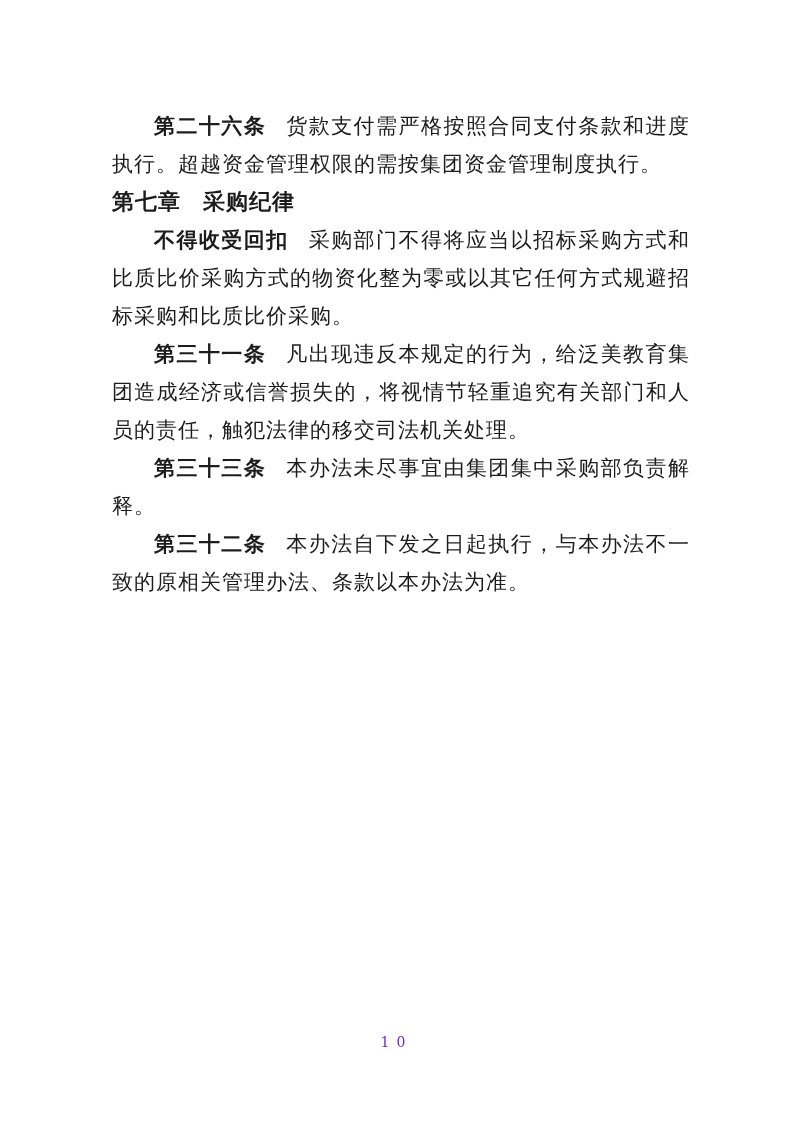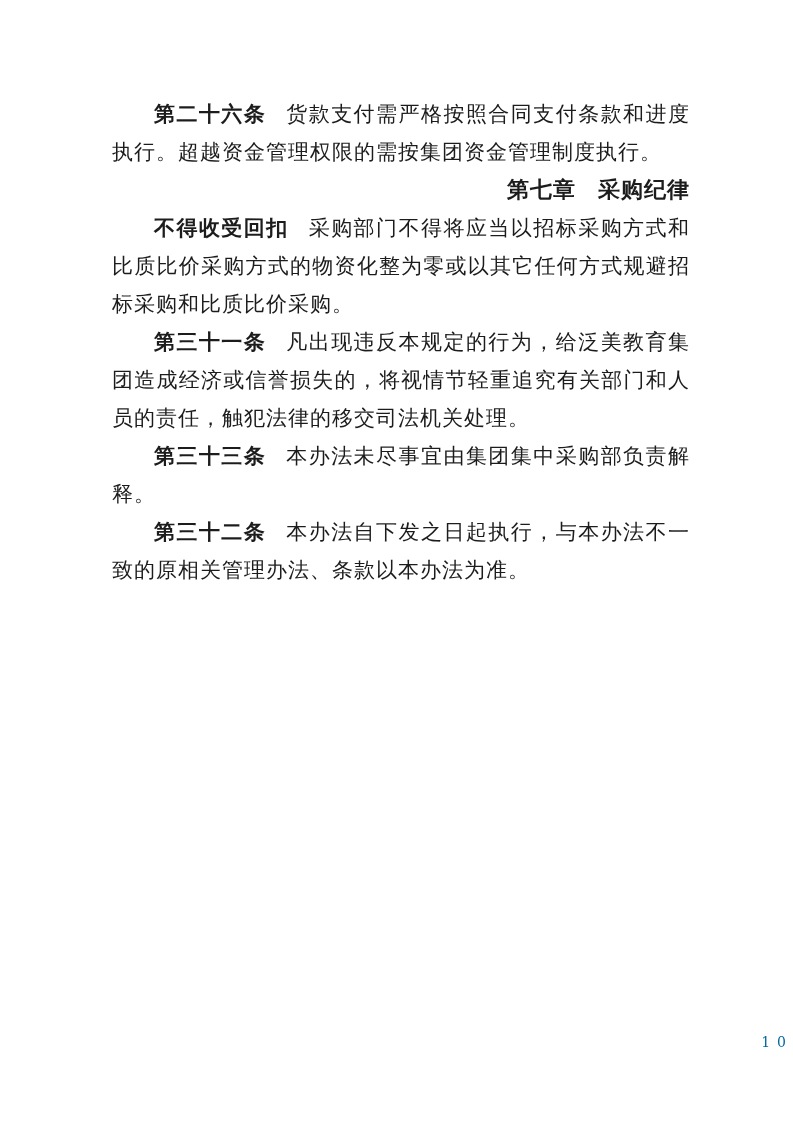--- a/index.html
+++ b/index.html
@@ -12,21 +12,21 @@
     width: 793px;
     height: 1122px;
     margin: 0 auto;
     background: #ffffff;
     overflow: hidden;
     color: #1c1c1c;
   }
   .content {
     position: absolute;
     left: 112px;
-    top: 95px;
+    top: 107px;
     width: 578px;
   }
   .article {
     margin: 0;
     font-family: "DejaVu Serif", "Liberation Serif", serif;
     font-size: 21px;
     line-height: 38px;
     letter-spacing: 1px;
     text-align: justify;
     text-justify: inter-character;
@@ -38,36 +38,36 @@
     font-weight: bold;
     margin-right: 0.95em;
   }
   .chapter {
     margin: 0;
     font-family: "DejaVu Sans", "Liberation Sans", sans-serif;
     font-weight: bold;
     font-size: 22px;
     line-height: 38px;
     letter-spacing: 1px;
-    text-align: right;
+    text-align: left;
     text-indent: 0;
   }
   .chapter .chapter-label {
     margin-right: 1em;
   }
   .page-number {
     position: absolute;
     left: 0;
     right: 0;
     top: 1034px;
-    text-align: right;
+    text-align: center;
     font-family: "DejaVu Serif", "Liberation Serif", serif;
     font-size: 14px;
     letter-spacing: 7px;
-    color: #0369a1;
+    color: #6d28d9;
   }
 </style>
 </head>
 <body>
 
 <div class="page">
   <div class="content">
   <p class="article"><span class="label">第二十六条</span><span class="text">货款支付需严格按照合同支付条款和进度执行。超越资金管理权限的需按集团资金管理制度执行。</span></p>
 
 

